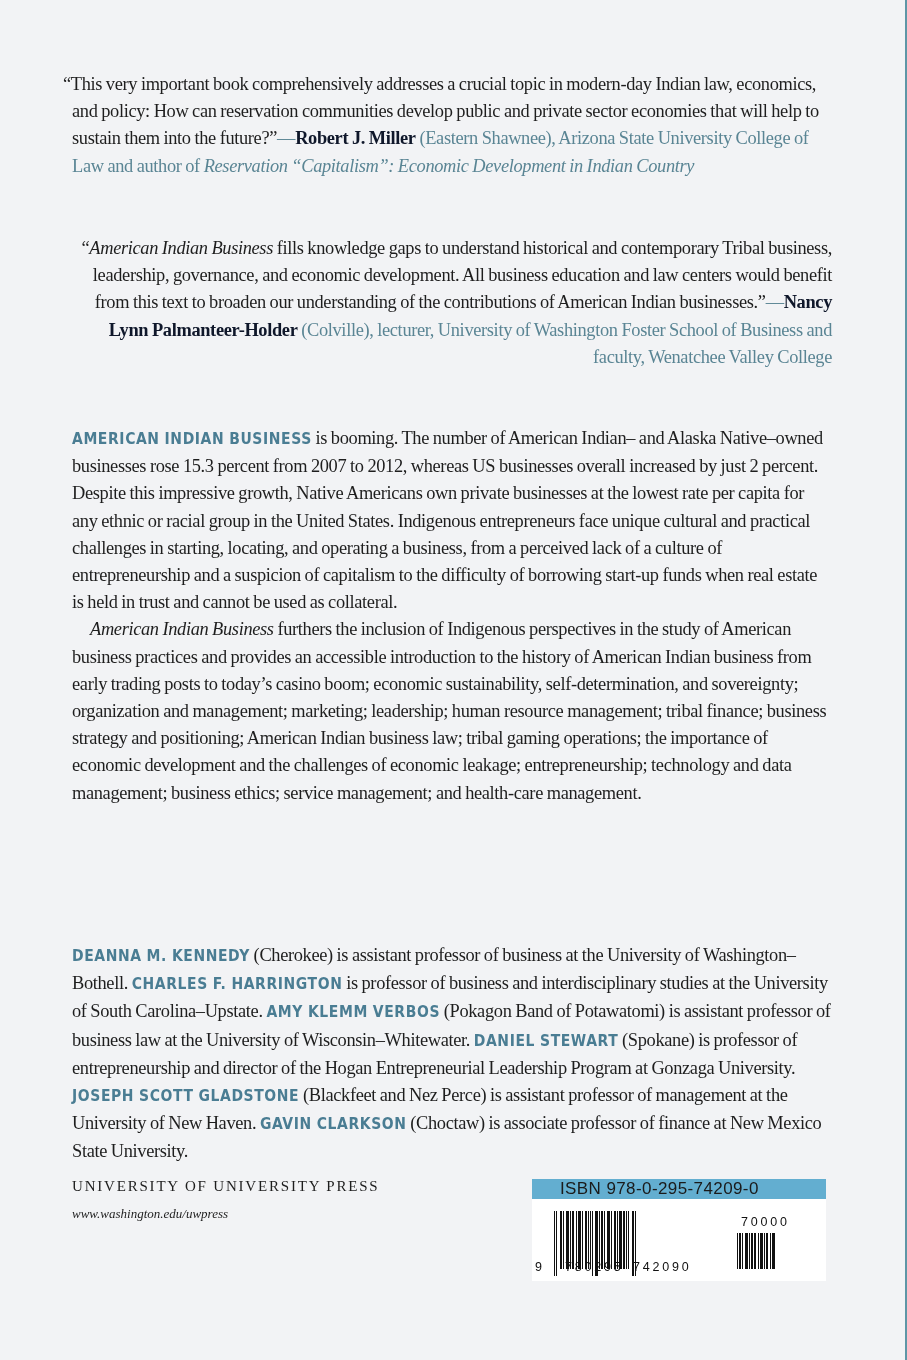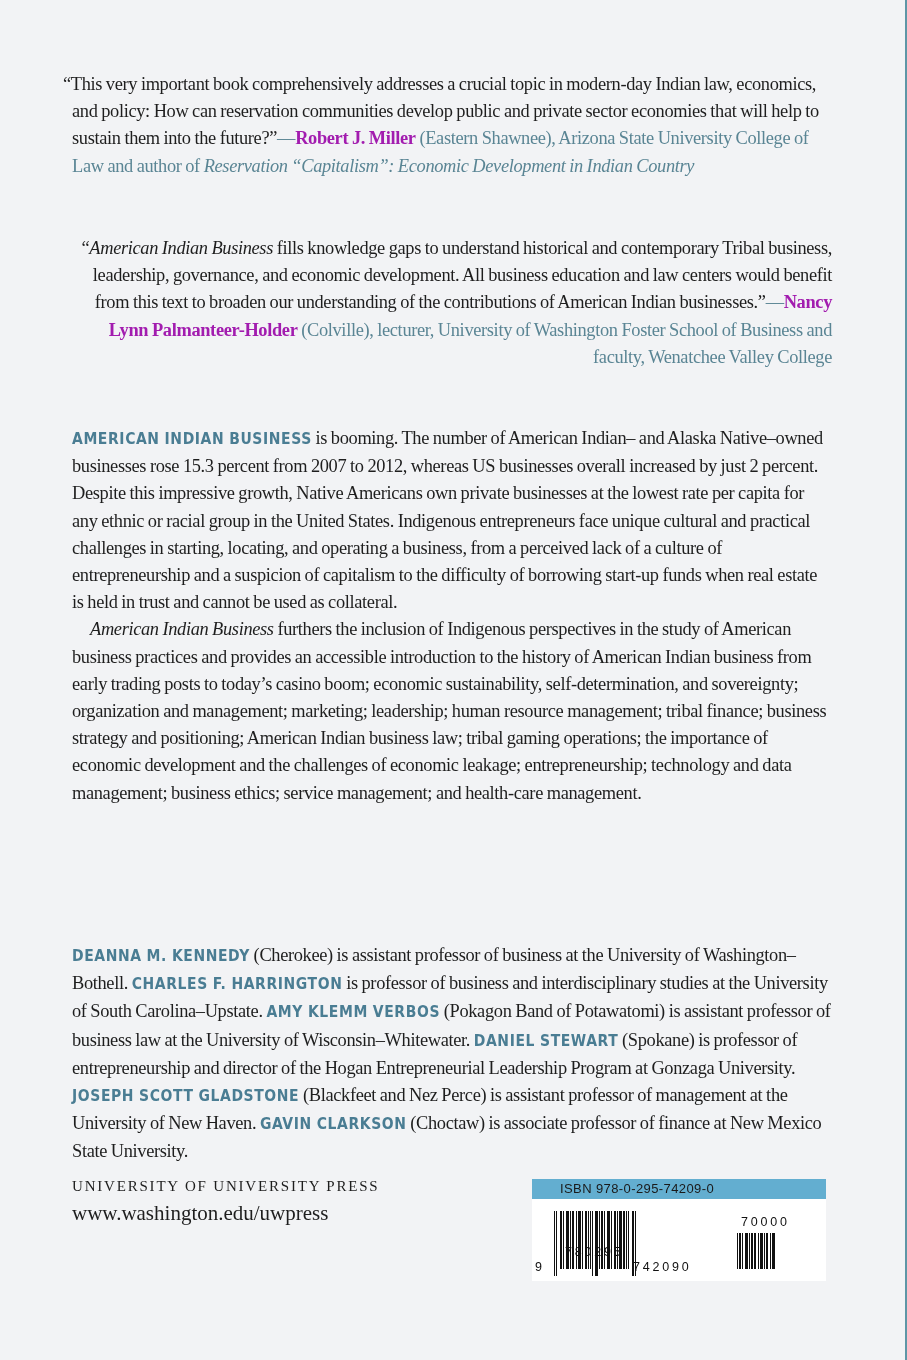--- a/index.html
+++ b/index.html
@@ -18,64 +18,64 @@
   .block { position: absolute; left: 72px; width: 760px; }
   .para {
     font-size: 18.4px;
     line-height: 27.2px;
     letter-spacing: -0.35px;
     word-spacing: -0.5px;
     margin: 0;
   }
   .quote { text-indent: -9px; }
   .attr { color: #5a8594; }
-  .attr b { color: #a21caf; font-weight: bold; }
+  .attr b { color: #0f172a; font-weight: bold; }
   .caps {
     font-family: "DejaVu Sans", "Liberation Sans", sans-serif;
     font-weight: bold;
     color: #4a7d93;
     font-size: 15.5px;
     letter-spacing: 0.6px;
     text-transform: uppercase;
     font-stretch: condensed;
   }
   .indent { text-indent: 18px; }
   #quote1 { top: 71px; }
   #quote2 { top: 235px; text-align: right; }
   #desc { top: 425px; }
   #authors { top: 915px; margin-top: 27px; }
   #press {
     position: absolute; left: 72px; top: 1173px;
     font-size: 17px; line-height: 27px;
   }
   .press-name { letter-spacing: 1.8px; font-size: 15px; }
   .press-city { font-style: italic; font-size: 18px; }
-  .press-url { font-size: 21px; }
+  .press-url { font-size: 13px; font-style: italic; }
   #isbn-box {
     position: absolute; left: 532px; top: 1179px;
     width: 294px; height: 102px;
     background: #ffffff;
   }
   #isbn-bar {
     height: 20px; background: #63aed0;
     font-family: "Liberation Sans", "DejaVu Sans", sans-serif;
-    font-size: 13px; line-height: 20px; color: #1a1a1a;
+    font-size: 17px; line-height: 20px; color: #1a1a1a;
     padding-left: 28px; letter-spacing: 0.4px;
   }
   .bars { position: absolute; display: flex; align-items: flex-start; }
   .bars span { display: inline-block; background: #111; height: 100%; }
   #main-bars { left: 22px; top: 32px; height: 58px; }
   #addon-bars { left: 205px; top: 54px; height: 36px; }
   .bc-digits {
     position: absolute;
     font-family: "Liberation Sans", "DejaVu Sans", sans-serif;
     font-size: 12.5px; letter-spacing: 2.8px; color: #111;
   }
   #bc-first { left: 3px; top: 81px; }
-  #bc-left { left: 33px; top: 66px; }
+  #bc-left { left: 33px; top: 81px; }
   #bc-right { left: 101px; top: 81px; }
   #bc-addon { left: 209px; top: 36px; }
 </style>
 </head>
 <body>
 
 <div class="edge"></div>
 
 <div class="block" id="quote1">
   <p class="para quote"><span>“This very important book comprehensively addresses a crucial topic in modern-day Indian law, economics, and policy: How can reservation communities develop public and private sector economies that will help to sustain them into the future?”</span><span class="attr"><span>—</span><b>Robert J. Miller</b><span> (Eastern Shawnee), Arizona State University College of Law and author of </span><i>Reservation “Capitalism”: Economic Development in Indian Country</i></span></p>

